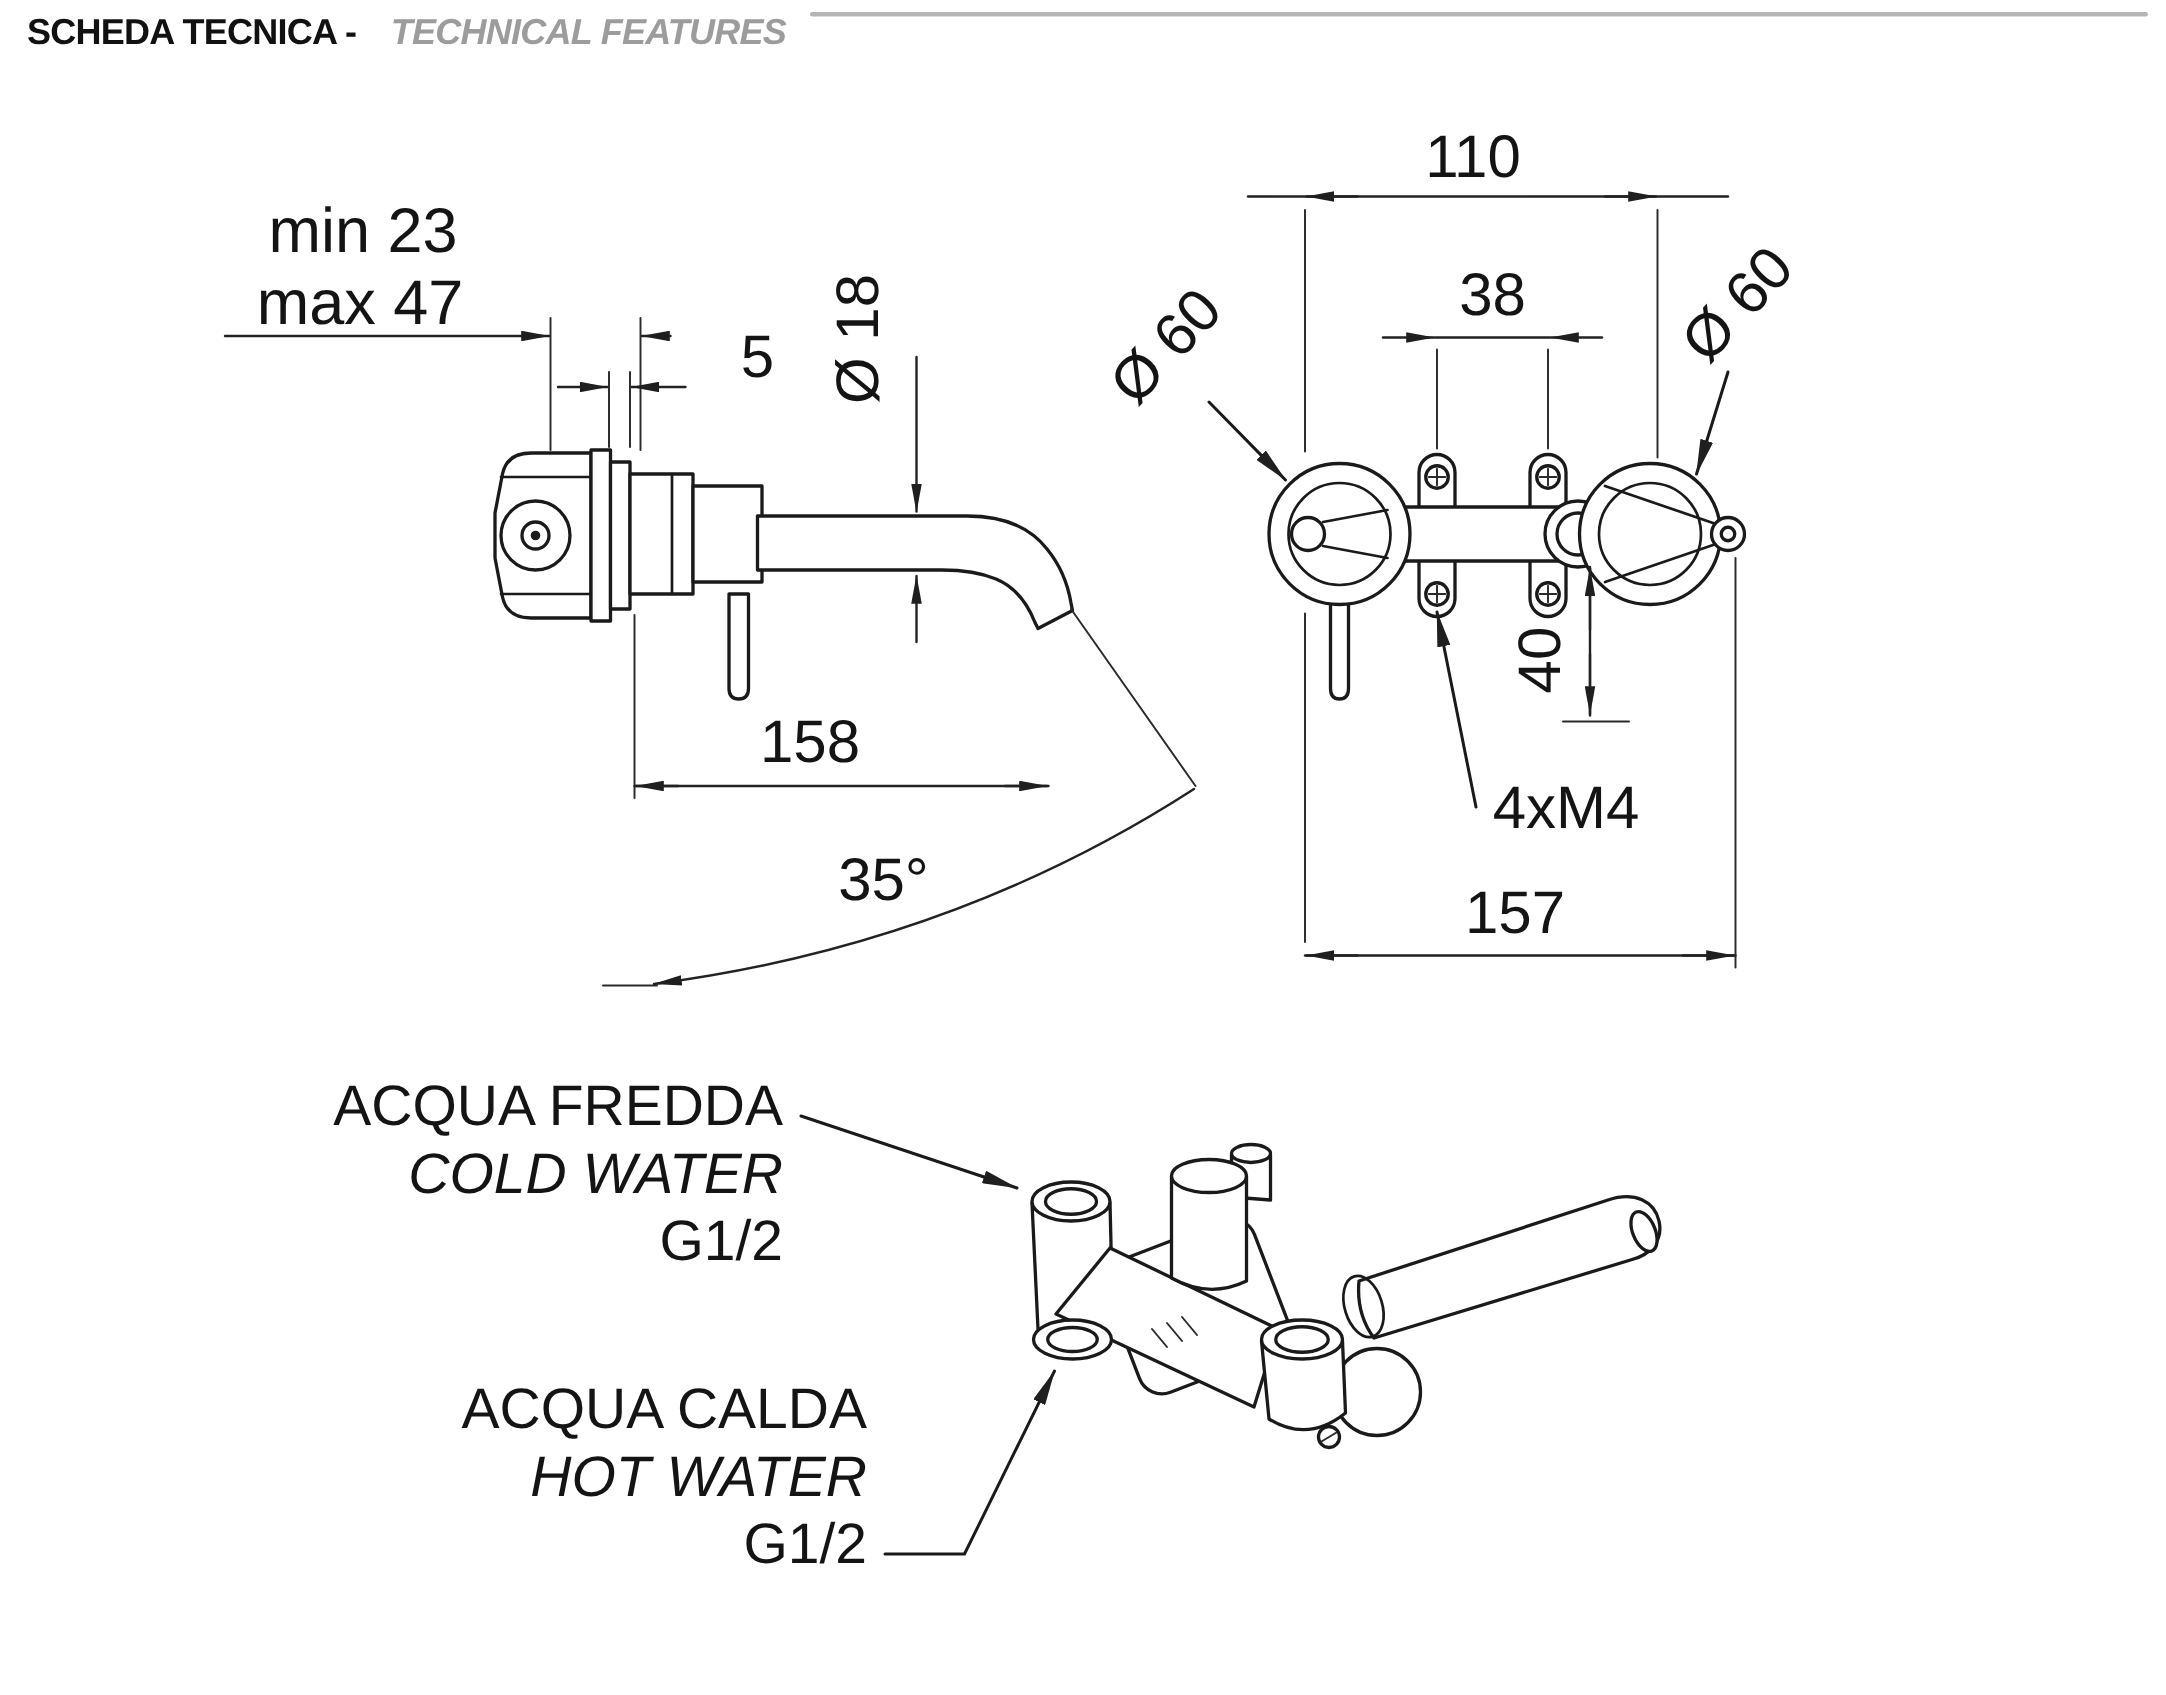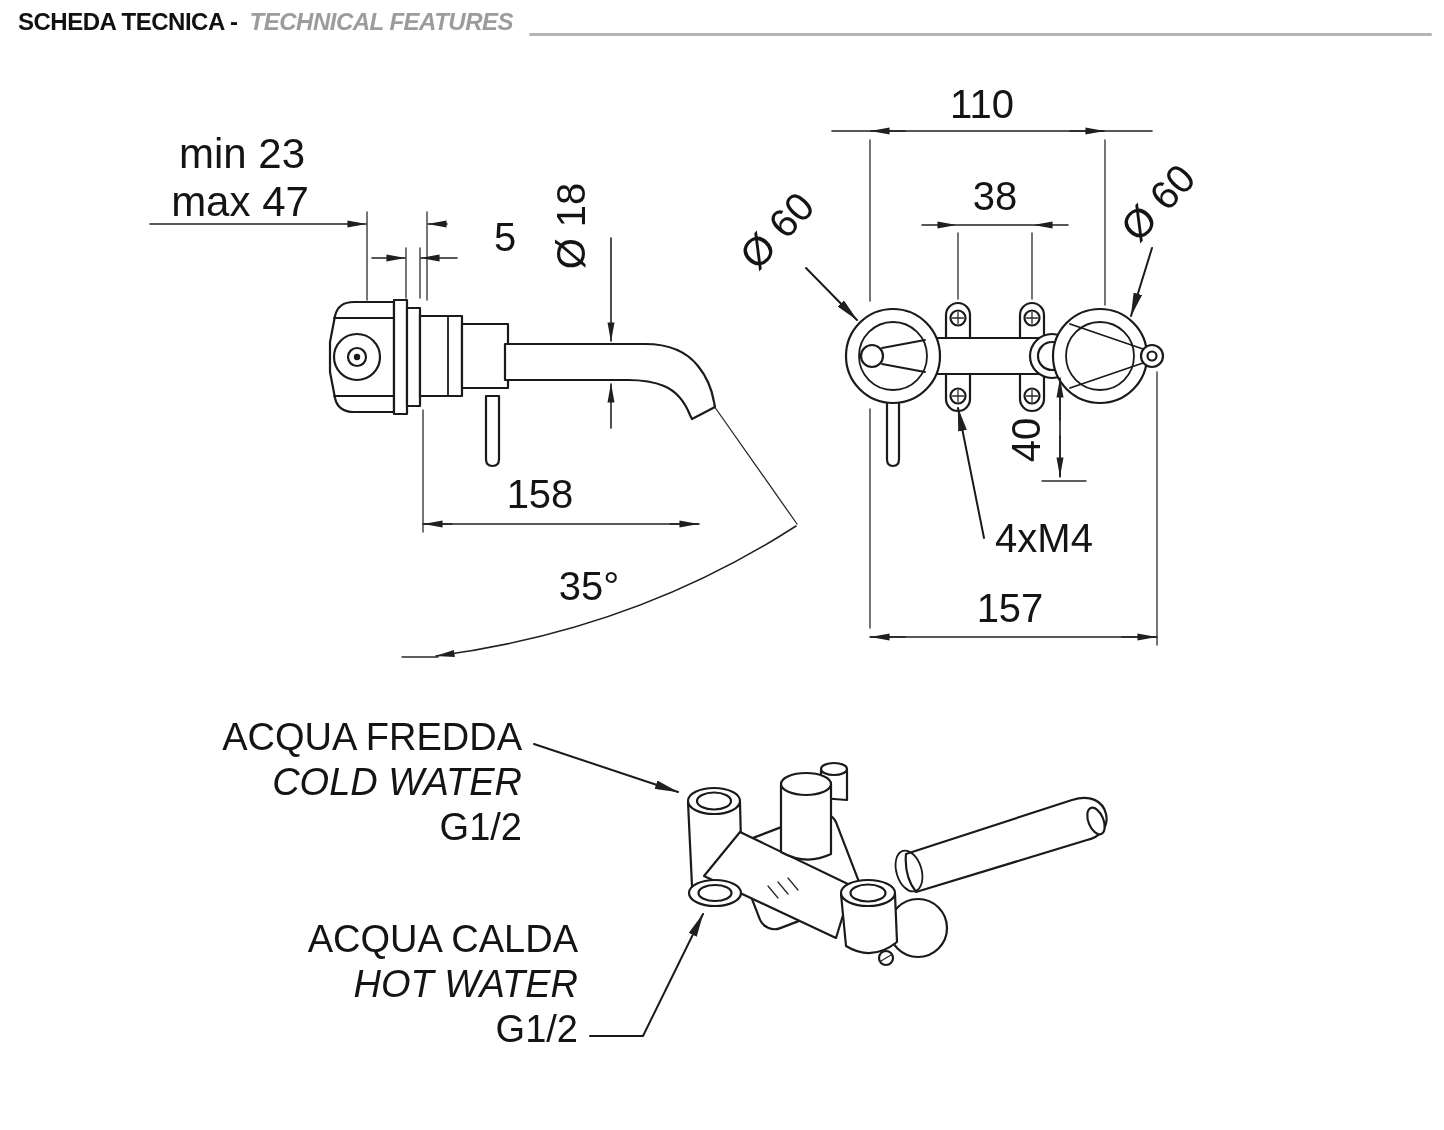--- a/index.html
+++ b/index.html
@@ -1,23 +1,23 @@
 <!DOCTYPE html>
 <html><head>
 <meta charset="utf-8">
 <style>
   html,body{margin:0;padding:0;background:#ffffff;}
   body{width:1444px;height:1130px;position:relative;overflow:hidden;
        font-family:"Liberation Sans",sans-serif;}
 
   
-  .header{position:absolute;top:8px;left:18px;right:12px;display:flex;align-items:flex-end;}
+  .header{position:absolute;top:8px;left:18px;right:12px;display:flex;align-items:flex-start;}
   .header .t1{font-weight:700;font-size:24px;letter-spacing:-0.5px;color:#111;white-space:pre;}
   .header .t2{font-weight:700;font-style:italic;font-size:24px;letter-spacing:-0.5px;
-              color:#9c9c9c;margin-left:12px;white-space:pre;}
+              color:#9c9c9c;margin-left:23px;white-space:pre;}
   .header .rule{flex:1;height:3px;background:#b5b5b5;margin-left:16px;border-radius:3px;}
 
   
   svg{position:absolute;top:0;left:0;}
   .ol{fill:#ffffff;stroke:#1a1a1a;stroke-width:2.2;stroke-linejoin:round;stroke-linecap:round;}
   .ln2{fill:none;stroke:#1a1a1a;stroke-width:1.8;stroke-linecap:round;}
   .thin{fill:none;stroke:#2a2a2a;stroke-width:1.3;stroke-linecap:round;}
   .dim{fill:none;stroke:#222222;stroke-width:1.6;stroke-linecap:round;}
   .ldr{fill:none;stroke:#1a1a1a;stroke-width:2;stroke-linecap:round;}
   .dot{fill:#1a1a1a;stroke:none;}

